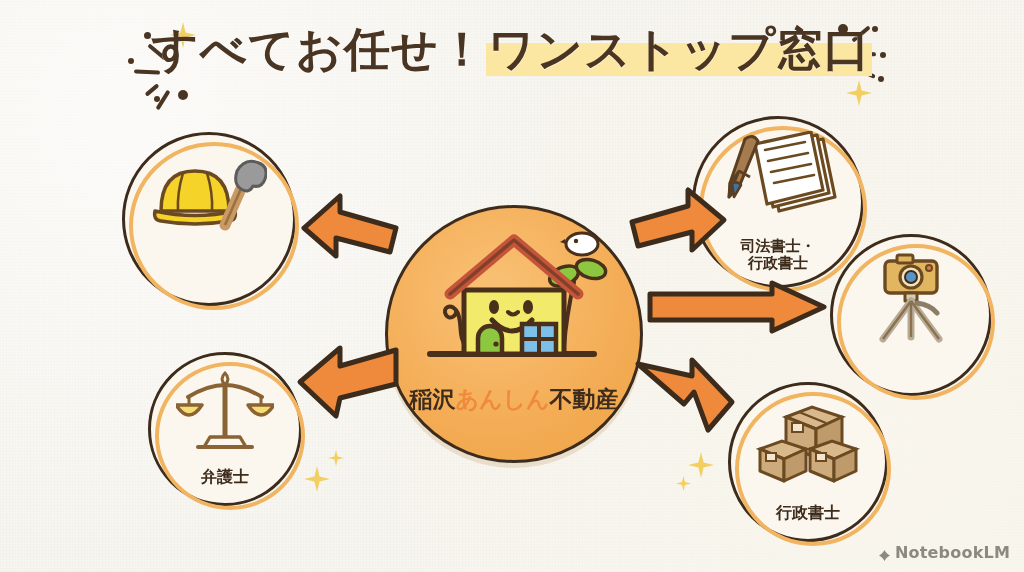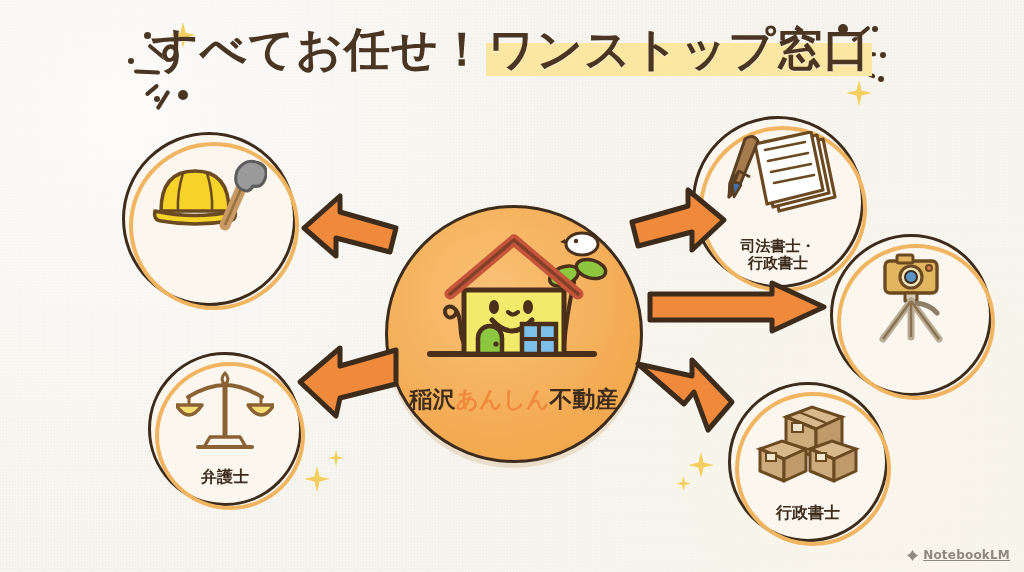--- a/index.html
+++ b/index.html
@@ -178,28 +178,27 @@
     white-space: nowrap;
     z-index: 3;
   }
 
   
   .watermark {
     position: absolute;
     right: 14px;
     bottom: 10px;
     display: flex;
-    align-items: center;
+    align-items: flex-end;
     gap: 4px;
     color: #8d8880;
-    font-size: 12px;
+    font-size: 16px;
     font-weight: 700;
     letter-spacing: 0.2px;
     z-index: 8;
-    text-decoration: underline;
   }
   .watermark svg { display: block; }
 </style>
 </head>
 <body>
 
 <div id="canvas">
 
   <div class="title-wrap">
     <div class="title-text">

